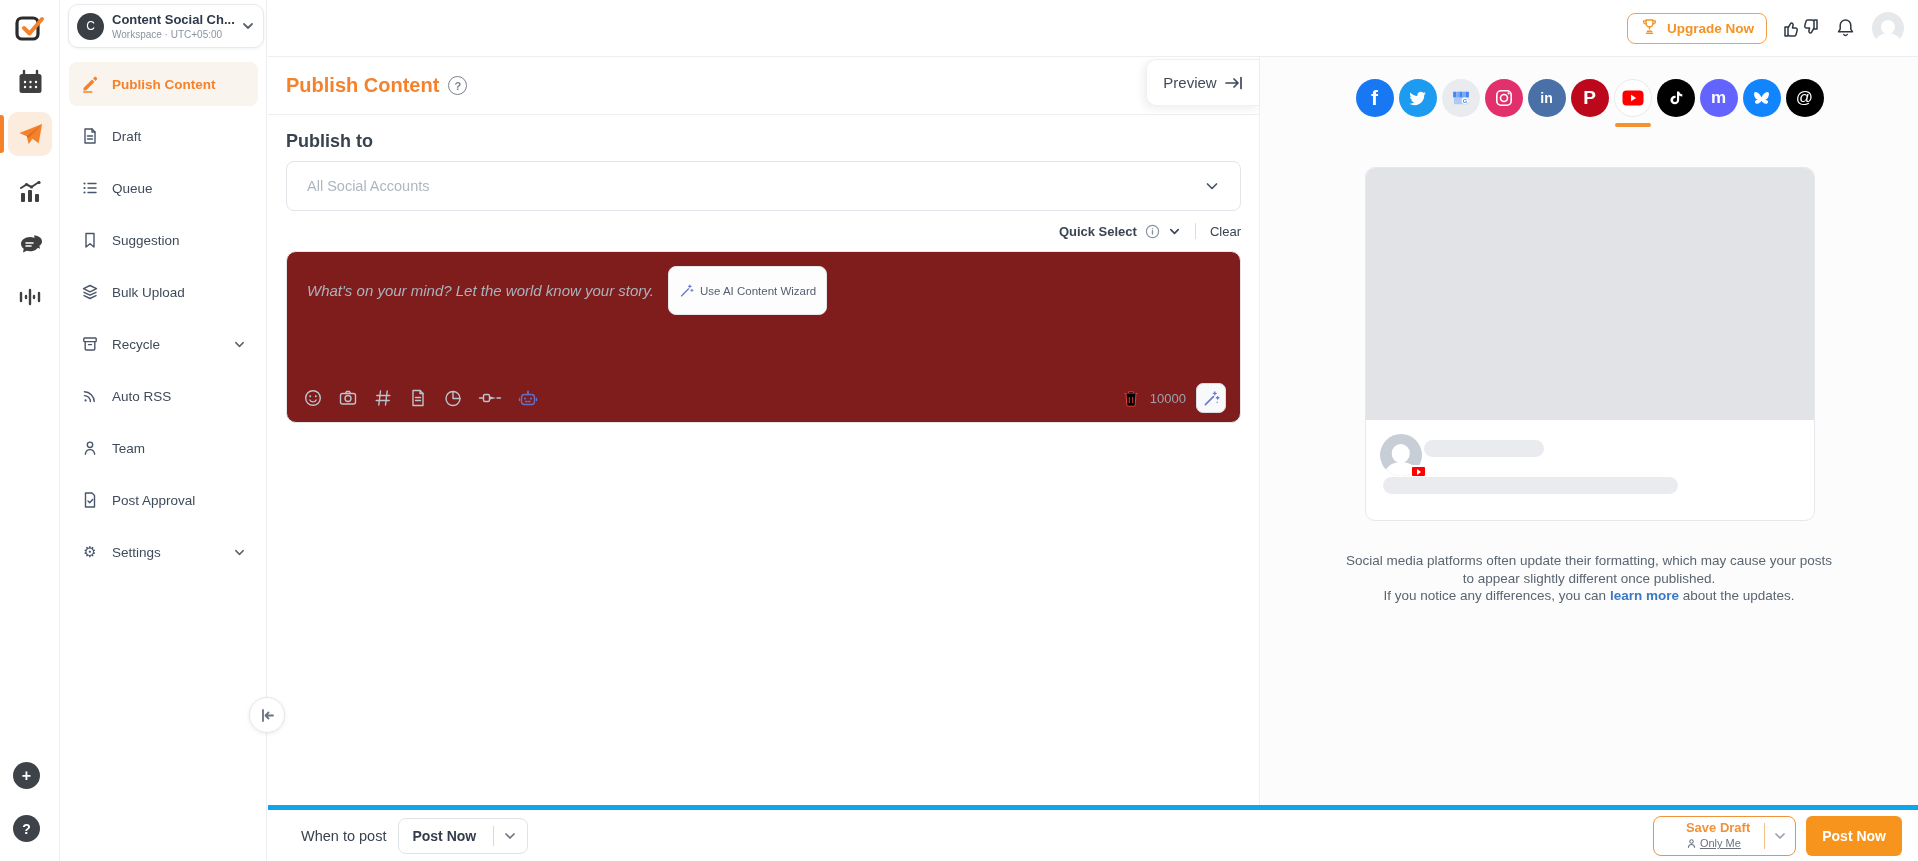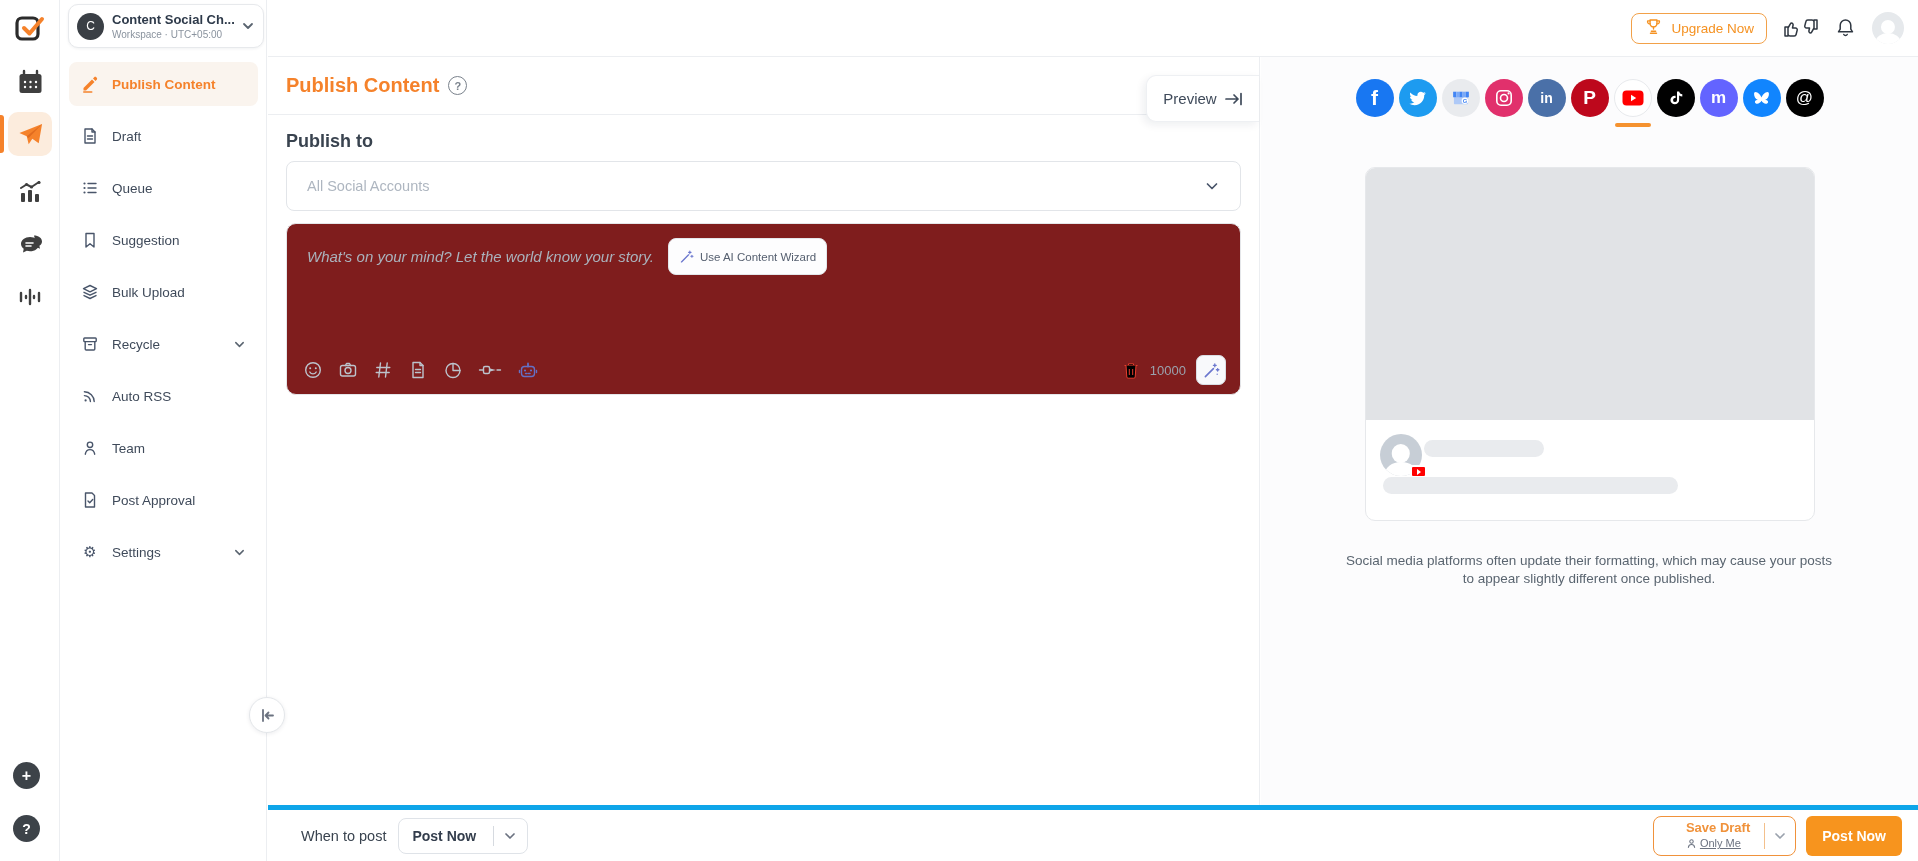--- a/index.html
+++ b/index.html
@@ -39,46 +39,46 @@
   .mi-icon svg { stroke:#49556A; fill:none; stroke-width:1.4; stroke-linecap:round; stroke-linejoin:round; }
   .menu-item.active .mi-icon svg { stroke:none; }
   .gear-glyph { font-size:15px; color:#49556A; font-family:"DejaVu Sans", sans-serif; line-height:1; }
 
   .collapse-handle { position:absolute; left:249px; top:697px; width:36px; height:36px; border-radius:50%; background:#fff; border:1px solid #E4E7EA; box-shadow:0 1px 4px rgba(20,30,50,.08); z-index:7; display:flex; align-items:center; justify-content:center; cursor:pointer; }
 
   
   .topbar { position:absolute; left:268px; top:0; width:1650px; height:57px; background:#fff; border-bottom:1px solid #ECEEF1; z-index:4; }
   .topbar-right { position:absolute; right:14px; top:0; height:56px; display:flex; align-items:center; gap:16px; }
   .upgrade-btn { height:31px; border:1.5px solid #F2A149; border-radius:8px; background:#fff; display:flex; align-items:center; gap:8px; padding:0 12px; cursor:pointer; }
-  .upgrade-btn .upg-label { color:#F59222; font-size:13.5px; font-weight:normal; }
+  .upgrade-btn .upg-label { color:#F59222; font-size:13.5px; font-weight:bold; }
   .icon-btn { display:flex; align-items:center; cursor:pointer; }
   .top-avatar { width:32px; height:32px; border-radius:50%; background:#E6E9EC; position:relative; overflow:hidden; cursor:pointer; }
   .silhouette-head { position:absolute; left:50%; top:24%; width:44%; height:44%; transform:translateX(-50%); background:#fff; border-radius:50%; }
   .silhouette-body { position:absolute; left:50%; top:66%; width:78%; height:60%; transform:translateX(-50%); background:#fff; border-radius:50%; }
 
   
   .main { position:absolute; left:268px; top:57px; width:992px; height:748px; background:#fff; border-right:1px solid #ECEEF1; }
   .main-header { height:58px; border-bottom:1px solid #ECEEF1; display:flex; align-items:center; padding:0 18px; gap:9px; }
   .main-title { color:#F5822B; font-size:20px; font-weight:bold; }
   .help-circle { width:19px; height:19px; border:1.4px solid #7A828C; border-radius:50%; color:#7A828C; font-size:11px; font-weight:bold; display:flex; align-items:center; justify-content:center; cursor:pointer; }
-  .preview-tab { position:absolute; right:0; top:18px; width:113px; height:47px; background:#fff; border:1px solid #EEF0F3; border-right:none; border-radius:10px 0 0 10px; box-shadow:-3px 3px 8px rgba(20,30,50,.07); display:flex; align-items:center; justify-content:center; gap:8px; font-size:15px; color:#3F4A5A; cursor:pointer; z-index:3; }
+  .preview-tab { position:absolute; right:0; top:2px; width:113px; height:47px; background:#fff; border:1px solid #EEF0F3; border-right:none; border-radius:10px 0 0 10px; box-shadow:-3px 3px 8px rgba(20,30,50,.07); display:flex; align-items:center; justify-content:center; gap:8px; font-size:15px; color:#3F4A5A; cursor:pointer; z-index:3; }
 
   .main-body { padding:16px 18px 0 18px; }
   .publish-to { font-size:18px; font-weight:bold; color:#39434F; }
   .accounts-select { margin-top:9px; height:50px; border:1px solid #E2E5E9; border-radius:8px; display:flex; align-items:center; padding:0 20px; cursor:pointer;gap:44px; }
   .accounts-placeholder { color:#AEB6C0; font-size:14.5px; flex:1; }
   .quick-row { margin-top:12px; display:flex; align-items:center; justify-content:flex-end; gap:8px; font-size:13px; color:#3A4350; }
   .quick-label { font-weight:bold; cursor:pointer; }
   .quick-divider { width:1px; height:16px; background:#D9DDE2; margin:0 6px; }
   .clear-label { cursor:pointer; }
 
   .composer { margin-top:12px; height:172px; border:1px solid #E4E6E9; border-radius:10px; position:relative; background:#7f1d1d; }
   .composer-top { display:flex; align-items:center; padding:14px 20px 0 20px; gap:14px; }
   .editor-placeholder { font-style:italic; color:#AAB2BC; font-size:15px; }
-  .ai-chip { display:flex; align-items:center; gap:6px; border:1px solid #E3E6EA; border-radius:8px; background:#FDFDFE; padding:10px 10px; font-size:11.5px; color:#566070; cursor:pointer; white-space:nowrap; }
+  .ai-chip { display:flex; align-items:center; gap:6px; border:1px solid #E3E6EA; border-radius:8px; background:#FDFDFE; padding:16px 10px; font-size:11.5px; color:#566070; cursor:pointer; white-space:nowrap; }
   .composer-toolbar { position:absolute; left:16px; right:14px; bottom:9px; display:flex; align-items:center; }
   .tool-icons { display:flex; align-items:center; gap:15px; }
   .tool-icons svg { stroke:#BCC3CC; fill:none; stroke-width:1.4; stroke-linecap:round; stroke-linejoin:round; cursor:pointer; }
   .tb-right { margin-left:auto; display:flex; align-items:center; gap:10px; }
   .char-count { font-size:13px; color:#9AA2AD; }
   .wand-btn { width:30px; height:30px; border:1px solid #D9DDE3; border-radius:7px; background:#F8F9FB; display:flex; align-items:center; justify-content:center; cursor:pointer; }
 
   
   .right-panel { position:absolute; left:1261px; top:57px; width:657px; height:748px; background:#FCFCFD; }
   .platform-row { position:absolute; left:0; top:22px; width:100%; display:flex; justify-content:center; gap:5px; }
@@ -358,20 +358,32 @@
     <div class="main-body">
       <div class="publish-to">Publish to</div>
 
       <div class="accounts-select">
         <span class="accounts-placeholder">All Social Accounts</span>
         <svg width="16" height="16" viewBox="0 0 16 16">
             <path d="M3.5 6l4.5 4.5L12.5 6" fill="none" stroke="#49556A" stroke-width="1.7" stroke-linecap="round" stroke-linejoin="round"></path>
           </svg>
       </div>
 
+      <div class="quick-row">
+        <span class="quick-label">Quick Select</span>
+        <svg width="15" height="15" viewBox="0 0 16 16">
+            <circle cx="8" cy="8" r="6.5" fill="none" stroke="#8A929C" stroke-width="1.3"></circle>
+            <path d="M8 7.2v3.4M8 5h.01" stroke="#8A929C" stroke-width="1.5" stroke-linecap="round"></path>
+          </svg>
+        <svg width="13" height="13" viewBox="0 0 14 14">
+            <path d="M3 5l4 4 4-4" fill="none" stroke="#3A4350" stroke-width="1.7" stroke-linecap="round" stroke-linejoin="round"></path>
+          </svg>
+        <span class="quick-divider"></span>
+        <span class="clear-label">Clear</span>
+      </div>
 
       <div class="composer">
         <div class="composer-top">
           <span class="editor-placeholder">What's on your mind? Let the world know your story.</span>
           <span class="ai-chip">
             <svg width="15" height="15" viewBox="0 0 18 18">
                 <path d="M3 15.5L11.5 7" stroke="#6B77CE" stroke-width="1.6" stroke-linecap="round"></path>
                 <path d="M13 2.5v3M11.5 4h3M15.5 7.5v2.5M14.2 8.7h2.6" stroke="#6B77CE" stroke-width="1.3" stroke-linecap="round"></path>
               </svg>
             <span>Use AI Content Wizard</span>
@@ -508,20 +520,21 @@
           <span class="yt-badge"></span>
         </div>
         <div class="pill title"></div>
         <div class="pill desc"></div>
       </div>
     </div>
 
     <div class="preview-note">
       <div>Social media platforms often update their formatting, which may cause your posts</div>
       <div>to appear slightly different once published.</div>
+      <div><span>If you notice any differences, you can </span><span class="learn-link">learn more</span><span> about the updates.</span></div>
     </div>
   </div>
 
   <div class="footer">
     <span class="when-label">When to post</span>
     <div class="schedule-select">
       <span class="schedule-value">Post Now</span>
       <span class="schedule-div"></span>
       <svg width="14" height="14" viewBox="0 0 14 14">
           <path d="M3 5l4 4 4-4" fill="none" stroke="#6B7280" stroke-width="1.7" stroke-linecap="round" stroke-linejoin="round"></path>

